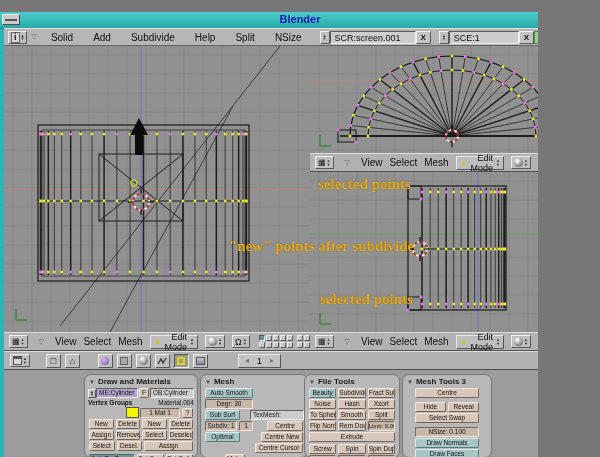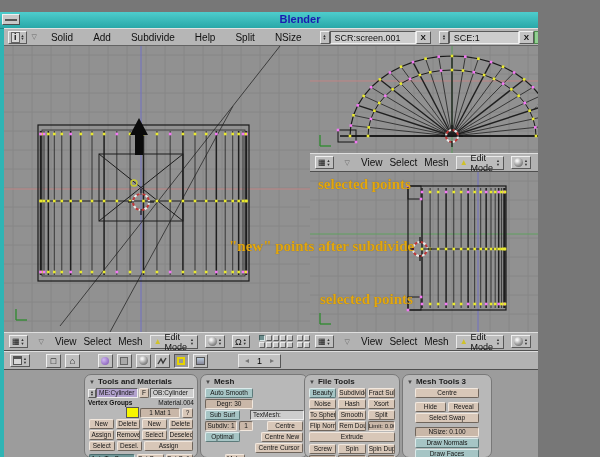--- a/index.html
+++ b/index.html
@@ -33,21 +33,21 @@
   
   #main{position:absolute;left:4px;top:34px;width:592px;height:305px;background:#919191;}
   .vp{position:absolute;overflow:hidden;background:#919191;}
   .vp svg{display:block;}
   .vphdr{position:absolute;background:#b2b2b2;border-top:1px solid #dedede;border-bottom:1px solid #4f4f4f;
     display:flex;align-items:center;gap:7px;padding:0 5px;font-size:10px;color:#101010;box-sizing:border-box;}
   .hmenu{white-space:nowrap;}
   .mode-dd{height:14px;width:102px;background:#bdbdbd;border:1px solid;border-color:#e8e8e8 #565656 #565656 #e8e8e8;
     display:flex;align-items:center;gap:3px;padding:0 3px;font-size:9px;box-sizing:border-box;}
   .tri-y{color:#cfc22a;font-size:8px;}
-  .mode-dd .lbl{flex:1;}
+  .mode-dd .lbl{flex:1;text-align:right;}
   .sphere-icon{width:9px;height:9px;border-radius:50%;
     background:radial-gradient(circle at 35% 30%,#f2f2f2 10%,#9a9a9a 55%,#4c4c4c);}
   .layers{display:flex;gap:4px;margin-left:2px;}
   .lgrp{display:grid;grid-template-columns:repeat(5,6px);grid-template-rows:6px 6px;gap:1px;}
   .lcell{background:#c6c6c6;border:1px solid;border-color:#eaeaea #5c5c5c #5c5c5c #eaeaea;box-sizing:border-box;}
   .lcell.on{background:#6f8f8f;border-color:#44605f #d9e6e6 #d9e6e6 #44605f;}
   
   .ann{position:absolute;font-family:"Liberation Serif",serif;font-weight:bold;font-size:15px;
     color:#e2a70e;text-shadow:0 0 1px rgba(60,40,0,.45);white-space:nowrap;}
   
@@ -737,21 +737,21 @@
           <span style="width:9px;height:8px;background:linear-gradient(#bcd,#889);border:1px solid #555;box-sizing:border-box;display:inline-block;"></span>
         </div>
       <div class="counter">
         <span class="arrg">◂</span>
         <span>1</span>
         <span class="arrg">▸</span>
       </div>
     </div>
 
     <div class="panel" style="left:80px;width:114px;">
-      <div class="phead"><span class="tri">▼</span><span>Tools and Materials</span></div>
+      <div class="phead"><span class="tri">▼</span><span>Draw and Materials</span></div>
       <div class="prow">
         <div class="tool-btn" style="height:9px;padding:0 1px;">
             <span class="ud">
               <i style="font-style: normal;">▲</i>
               <i style="font-style: normal;">▼</i>
             </span>
           </div>
         <div class="fld purple" style="flex:1;">ME:Cylinder</div>
         <div class="b" style="flex:0 0 8px;">F</div>
         <div class="fld" style="flex:0 0 38px;">OB:Cylinder</div>

